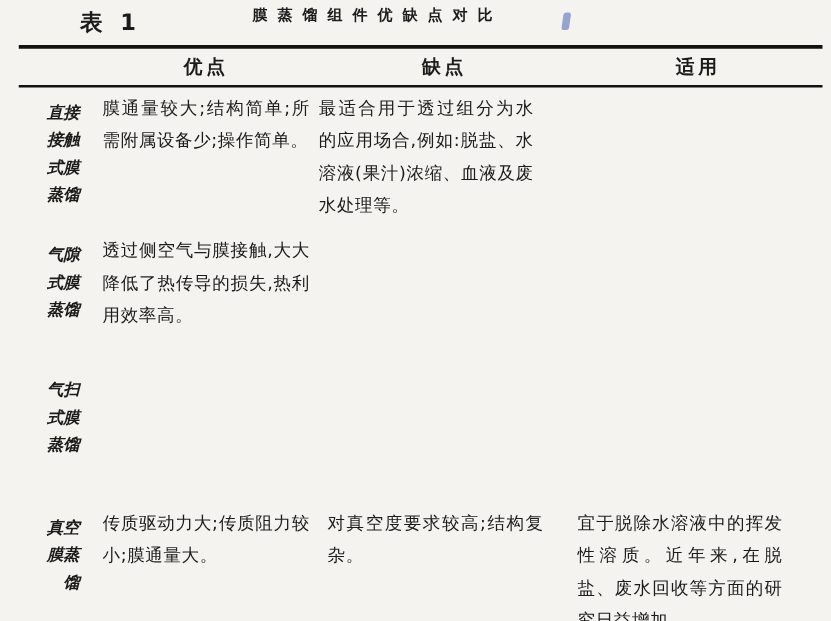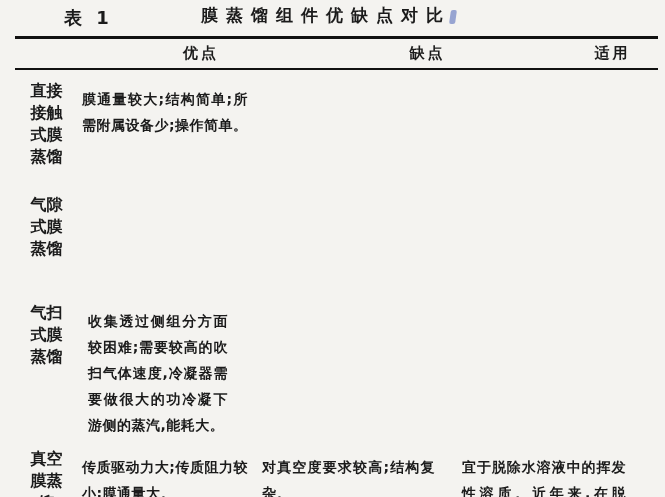--- a/index.html
+++ b/index.html
@@ -29,25 +29,25 @@
     position: absolute;
     left: 64px;
     top: 6px;
     font-size: 18px;
     font-weight: bold;
     letter-spacing: 4px;
     white-space: nowrap;
   }
   .caption-title {
     position: absolute;
-    left: 176px;
+    left: 152px;
     width: 300px;
     top: 4px;
     text-align: center;
-    font-size: 17px;
+    font-size: 12px;
     font-weight: bold;
     letter-spacing: 8px;
     white-space: nowrap;
   }
   .ink-artifact {
     position: absolute;
     left: 450px;
     top: 10px;
     width: 6px;
     height: 14px;
@@ -64,53 +64,53 @@
     width: 643px;
     border-top: 3px solid #111;
     border-bottom: 3px solid #111;
   }
   .thead {
     display: grid;
     grid-template-columns: 63px 174px 207px 1fr;
     border-bottom: 2px solid #111;
     height: 29px;
     align-items: center;
-    gap: 36px;
   }
   .thead .hcell {
     text-align: center;
     font-size: 15px;
     font-weight: bold;
     letter-spacing: 3px;
   }
   .trow {
     display: grid;
     grid-template-columns: 63px 174px 207px 1fr;
   }
   .trow.r1 { min-height: 114px; }
   .trow.r2 { min-height: 108px; }
-  .trow.r3 { min-height: 110px; }
+  .trow.r3 { min-height: 110px; gap: 32px; }
   .trow.r4 { min-height: 90px; }
   .rowhead {
     padding-top: 10px;
     display: flex;
     justify-content: center;
   }
   .rowhead .rh-inner {
     width: 34px;
-    font-size: 16px;
+    font-size: 13px;
     font-weight: bold;
     line-height: 22px;
-    text-align: center;
+    text-align: right;
     word-break: break-all;
+    font-style: italic;
   }
   .cell {
-    padding-top: 16px;
+    padding-top: 4px;
     font-size: 14px;
-    font-weight: bold;
+    font-weight: normal;
     line-height: 26px;
     letter-spacing: 0.5px;
     word-break: break-all;
     text-align: justify;
   }
   .cell.adv { padding-left: 4px;  padding-right: 4px;  }
   .cell.dis { padding-left: 10px; padding-right: 24px; }
   .cell.app { padding-left: 3px;  padding-right: 32px; }
 </style>
 </head>
@@ -131,33 +131,34 @@
       <div class="hcell">优点</div>
       <div class="hcell">缺点</div>
       <div class="hcell">适用</div>
     </div>
 
     <div class="trow r1">
       <div class="rowhead">
         <div class="rh-inner">直接接触式膜蒸馏</div>
       </div>
       <div class="cell adv">膜通量较大;结构简单;所需附属设备少;操作简单。</div>
+      <div class="cell app">最适合用于透过组分为水的应用场合,例如:脱盐、水溶液(果汁)浓缩、血液及废水处理等。</div>
     </div>
 
     <div class="trow r2">
       <div class="rowhead">
         <div class="rh-inner">气隙式膜蒸馏</div>
       </div>
+      <div class="cell adv">透过侧空气与膜接触,大大降低了热传导的损失,热利用效率高。</div>
     </div>
 
     <div class="trow r3">
       <div class="rowhead">
         <div class="rh-inner">气扫式膜蒸馏</div>
       </div>
-      <div class="cell dis">收集透过侧组分方面较困难;需要较高的吹扫气体速度,冷凝器需要做很大的功冷凝下游侧的蒸汽,能耗大。</div>
     </div>
 
     <div class="trow r4">
       <div class="rowhead">
         <div class="rh-inner">真空膜蒸馏</div>
       </div>
       <div class="cell adv">传质驱动力大;传质阻力较小;膜通量大。</div>
       <div class="cell dis">对真空度要求较高;结构复杂。</div>
       <div class="cell app">宜于脱除水溶液中的挥发性溶质。近年来,在脱盐、废水回收等方面的研究日益增加。</div>
     </div>

